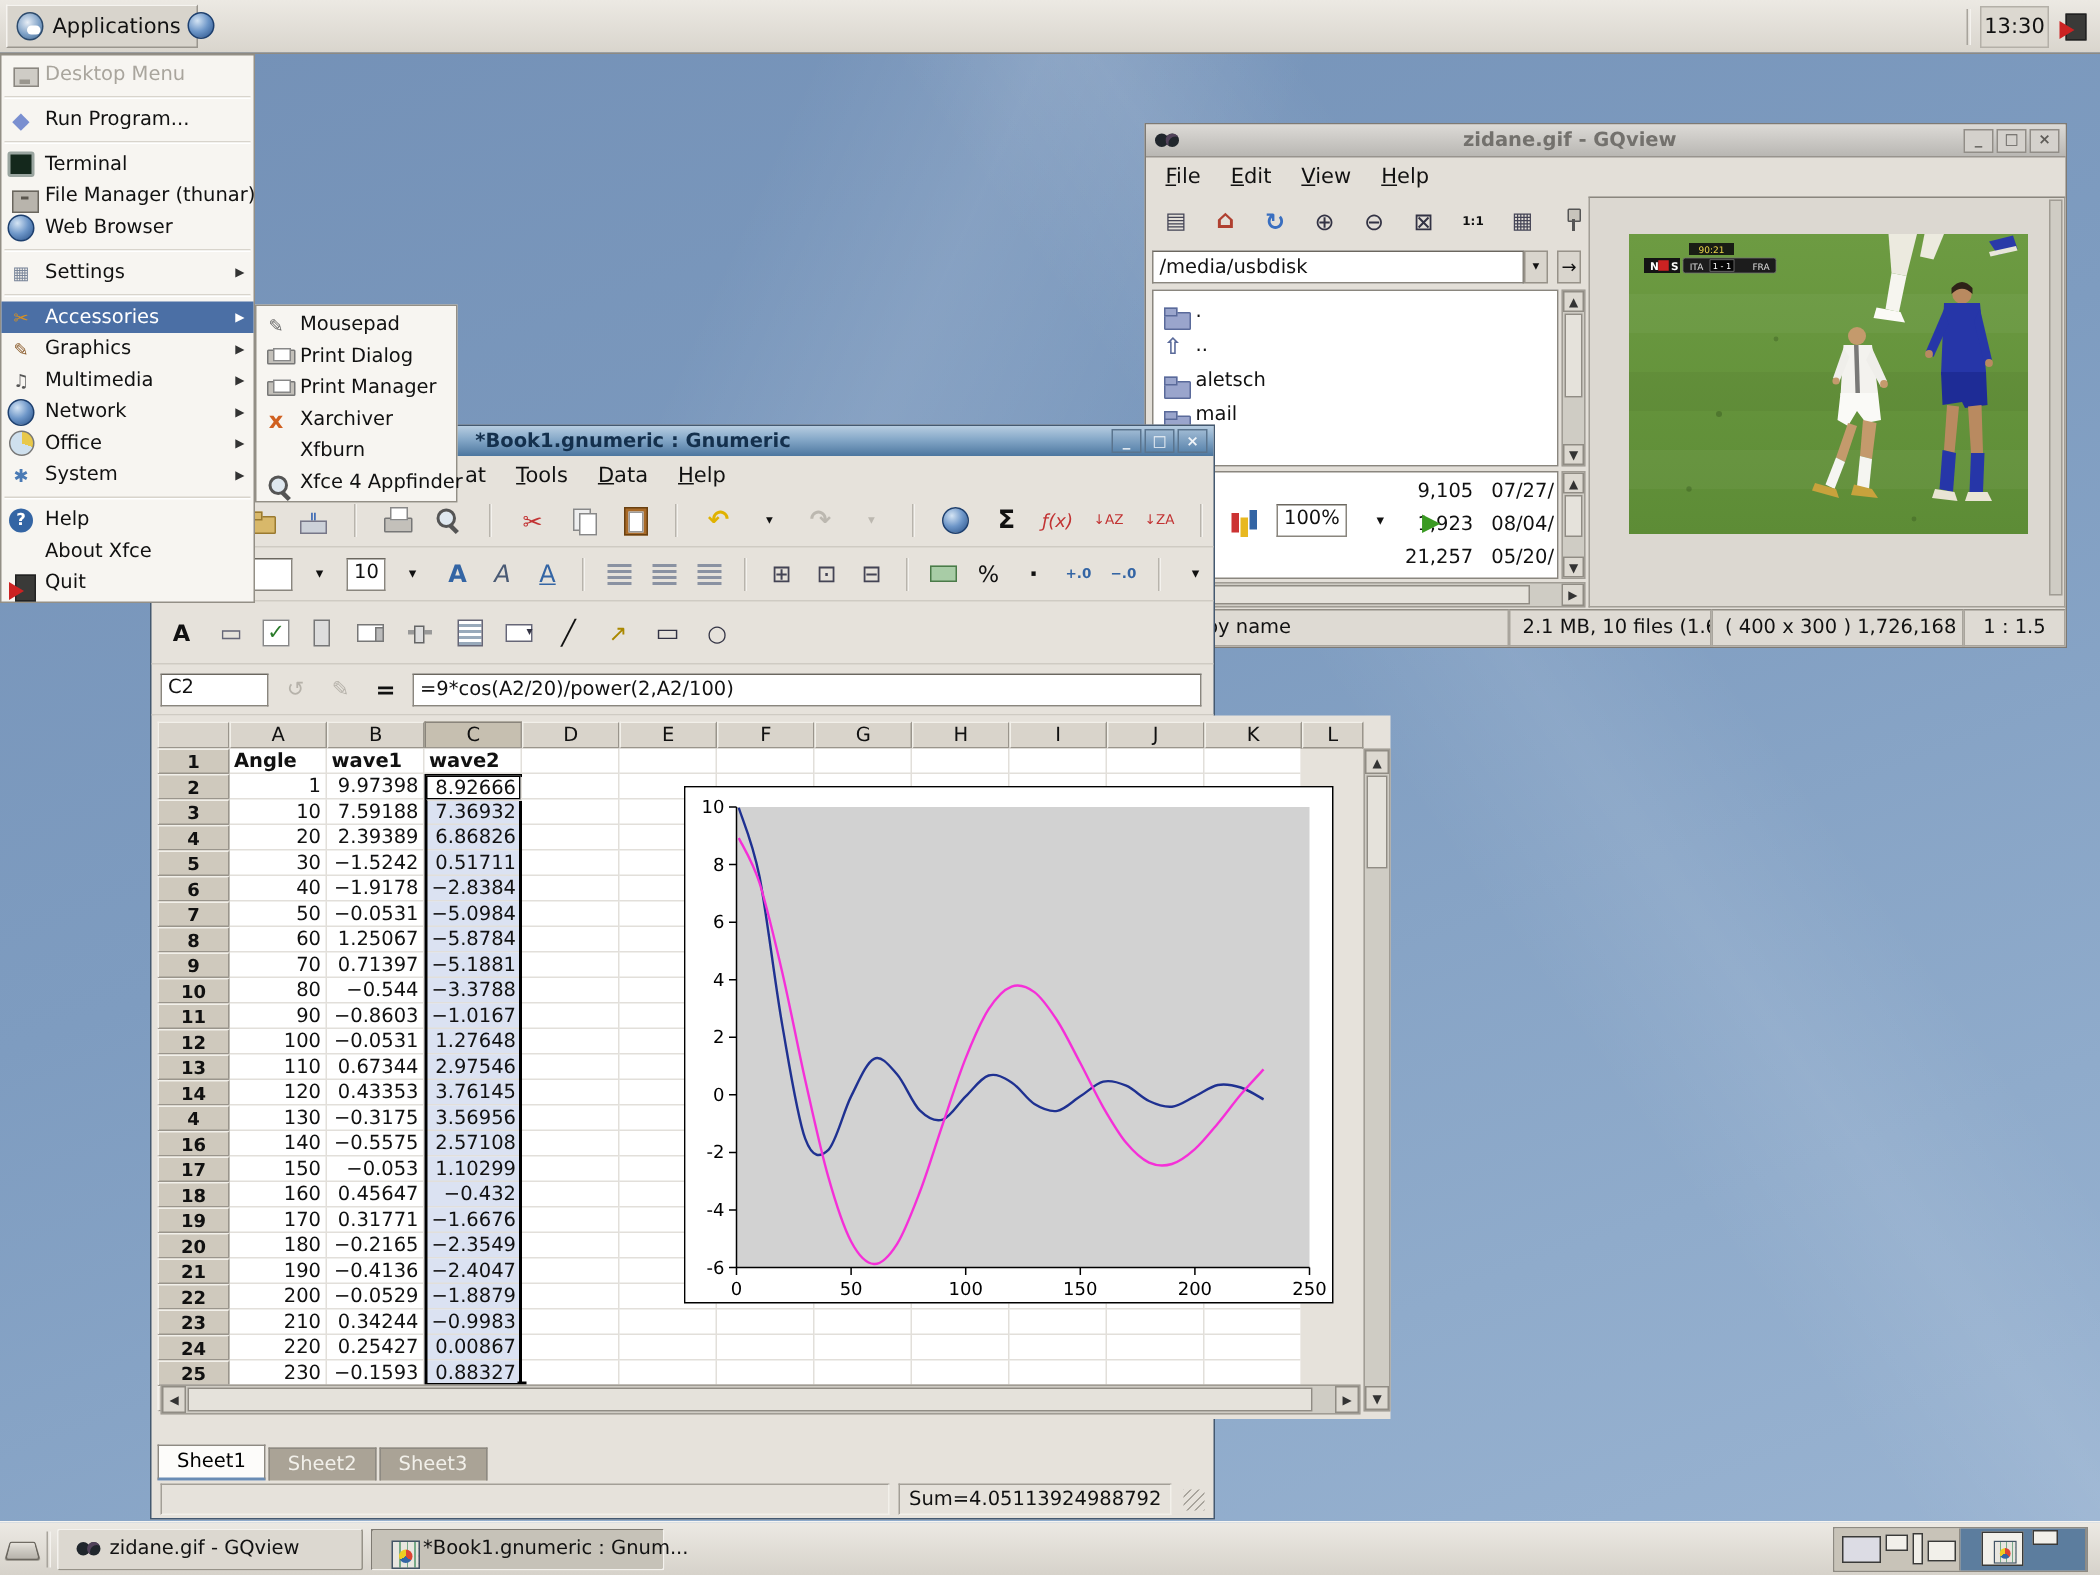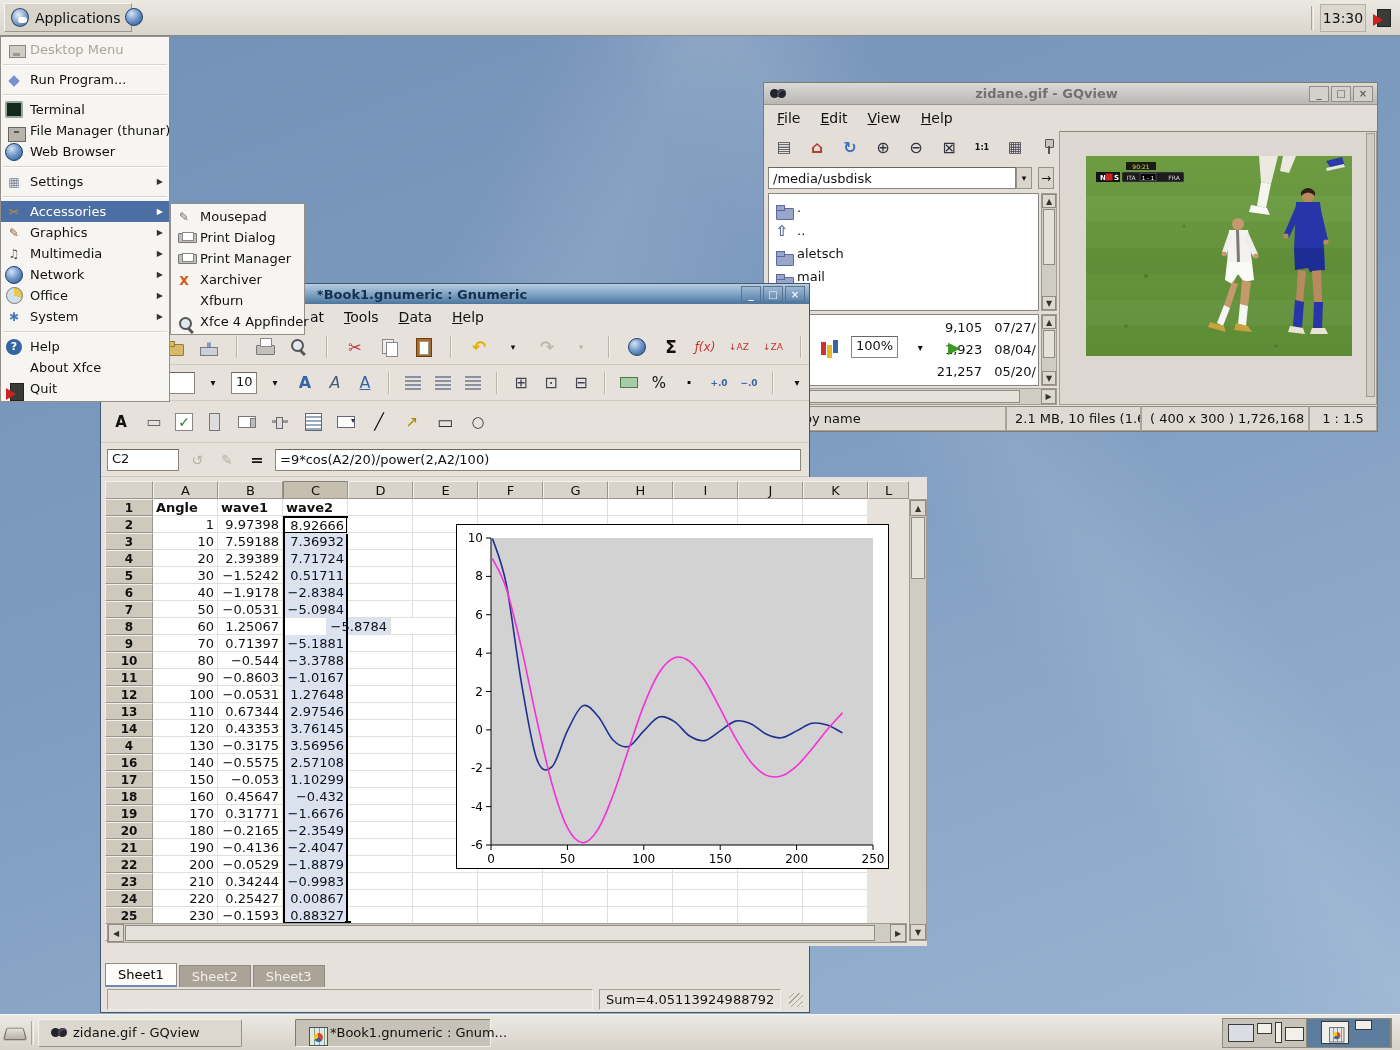--- a/index.html
+++ b/index.html
@@ -177,21 +177,21 @@
   .statbox{height:21px;border:1px solid #a39f97;border-bottom-color:#f2f0ea;border-right-color:#f2f0ea;
     display:flex;align-items:center;padding:0 6px;font-size:13px;}
   #grip{margin-left:auto;width:14px;height:14px;background:repeating-linear-gradient(135deg,transparent 0 3px,#a8a49c 3px 4px);}
 
   
   #taskbar{position:absolute;left:0;top:1014px;width:1400px;height:36px;z-index:45;
     background:linear-gradient(#ece9e3,#d6d2ca);border-top:1px solid #f6f4f0;display:flex;align-items:center;}
   #tb-left{display:flex;align-items:center;gap:4px;padding-left:3px;}
   .taskbtn{height:28px;display:flex;align-items:center;gap:6px;padding:0 10px;font-size:13px;white-space:nowrap;
     background:#dcd8d0;border:1px solid #969288;border-top-color:#f4f2ee;border-left-color:#f4f2ee;border-radius:2px;}
-  .taskbtn.active{background:#c6c2b8;border-top-color:#7e7a72;border-left-color:#7e7a72;border-bottom-color:#f4f2ee;border-right-color:#f4f2ee;margin-left:48px;}
+  .taskbtn.active{background:#c6c2b8;border-top-color:#7e7a72;border-left-color:#7e7a72;border-bottom-color:#f4f2ee;border-right-color:#f4f2ee;}
   #pager{position:absolute;right:8px;top:3px;height:30px;display:flex;border:1px solid #8e8a82;}
   .ws{position:relative;width:84px;height:28px;background:#c8c3b8;border-right:1px solid #8e8a82;}
   .ws.active{background:#5c7d9e;}
   .miniwin{position:absolute;background:#f2f0ea;border:1px solid #3a3a38;}
 </style>
 </head>
 <body>
 
 <div id="desktop">
   <div class="swoosh sw1"></div>
@@ -503,21 +503,21 @@
             <span class="gcell" style="width: 65px;"></span>
             <span class="gcell" style="width: 65px;"></span>
             <span class="gcell" style="width: 65px;"></span>
             <span class="gcell" style="width: 65px;"></span>
             <span class="gcell" style="width: 65px;"></span>
           </div>
           <div class="grow">
             <span class="rhcell">4</span>
             <span class="gcell num" style="width: 65px;">20</span>
             <span class="gcell num" style="width: 65px;">2.39389</span>
-            <span class="gcell num selc" style="width: 65px;">7.71724</span>
+            <span class="gcell num selc" style="width: 65px;">6.86826</span>
             <span class="gcell" style="width: 65px;"></span>
             <span class="gcell" style="width: 65px;"></span>
             <span class="gcell" style="width: 65px;"></span>
             <span class="gcell" style="width: 65px;"></span>
             <span class="gcell" style="width: 65px;"></span>
             <span class="gcell" style="width: 65px;"></span>
             <span class="gcell" style="width: 65px;"></span>
             <span class="gcell" style="width: 65px;"></span>
           </div>
           <div class="grow">
@@ -559,21 +559,21 @@
             <span class="gcell" style="width: 65px;"></span>
             <span class="gcell" style="width: 65px;"></span>
             <span class="gcell" style="width: 65px;"></span>
             <span class="gcell" style="width: 65px;"></span>
             <span class="gcell" style="width: 65px;"></span>
           </div>
           <div class="grow">
             <span class="rhcell">8</span>
             <span class="gcell num" style="width: 65px;">60</span>
             <span class="gcell num" style="width: 65px;">1.25067</span>
-            <span class="gcell num selc" style="width: 65px; margin-left: 43px;">−5.8784</span>
+            <span class="gcell num selc" style="width: 65px;">−5.8784</span>
             <span class="gcell" style="width: 65px;"></span>
             <span class="gcell" style="width: 65px;"></span>
             <span class="gcell" style="width: 65px;"></span>
             <span class="gcell" style="width: 65px;"></span>
             <span class="gcell" style="width: 65px;"></span>
             <span class="gcell" style="width: 65px;"></span>
             <span class="gcell" style="width: 65px;"></span>
             <span class="gcell" style="width: 65px;"></span>
           </div>
           <div class="grow">

